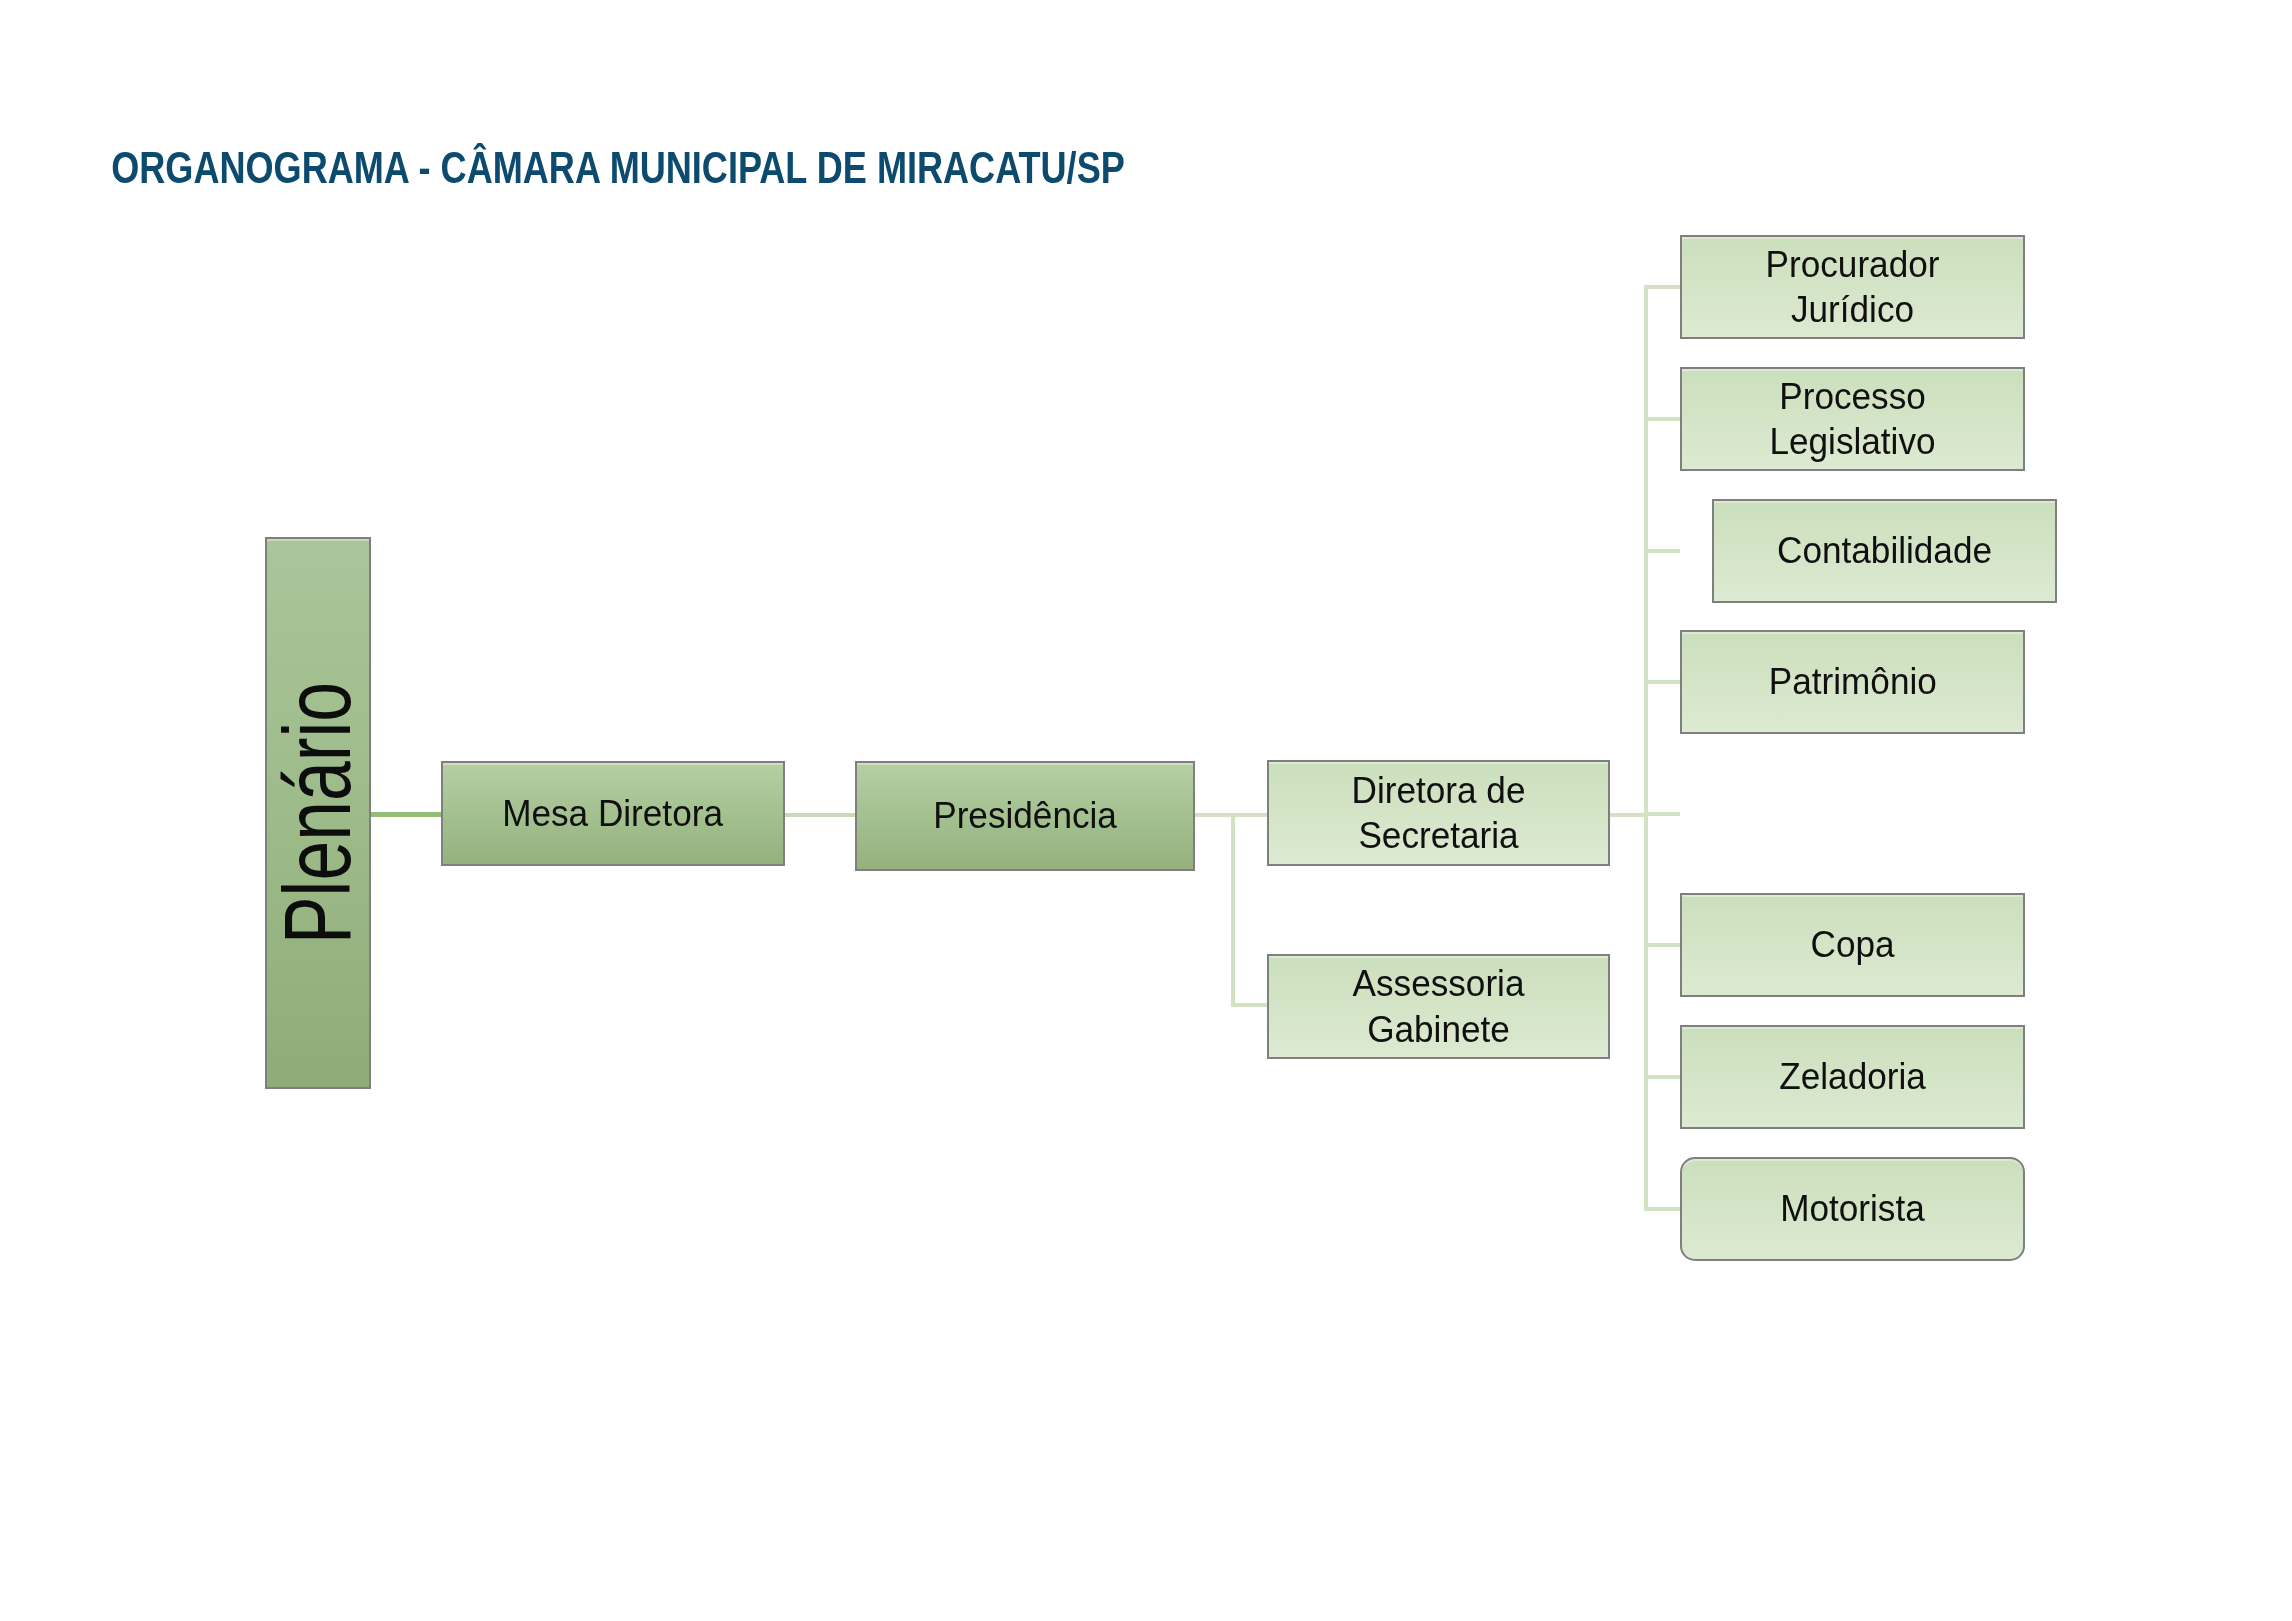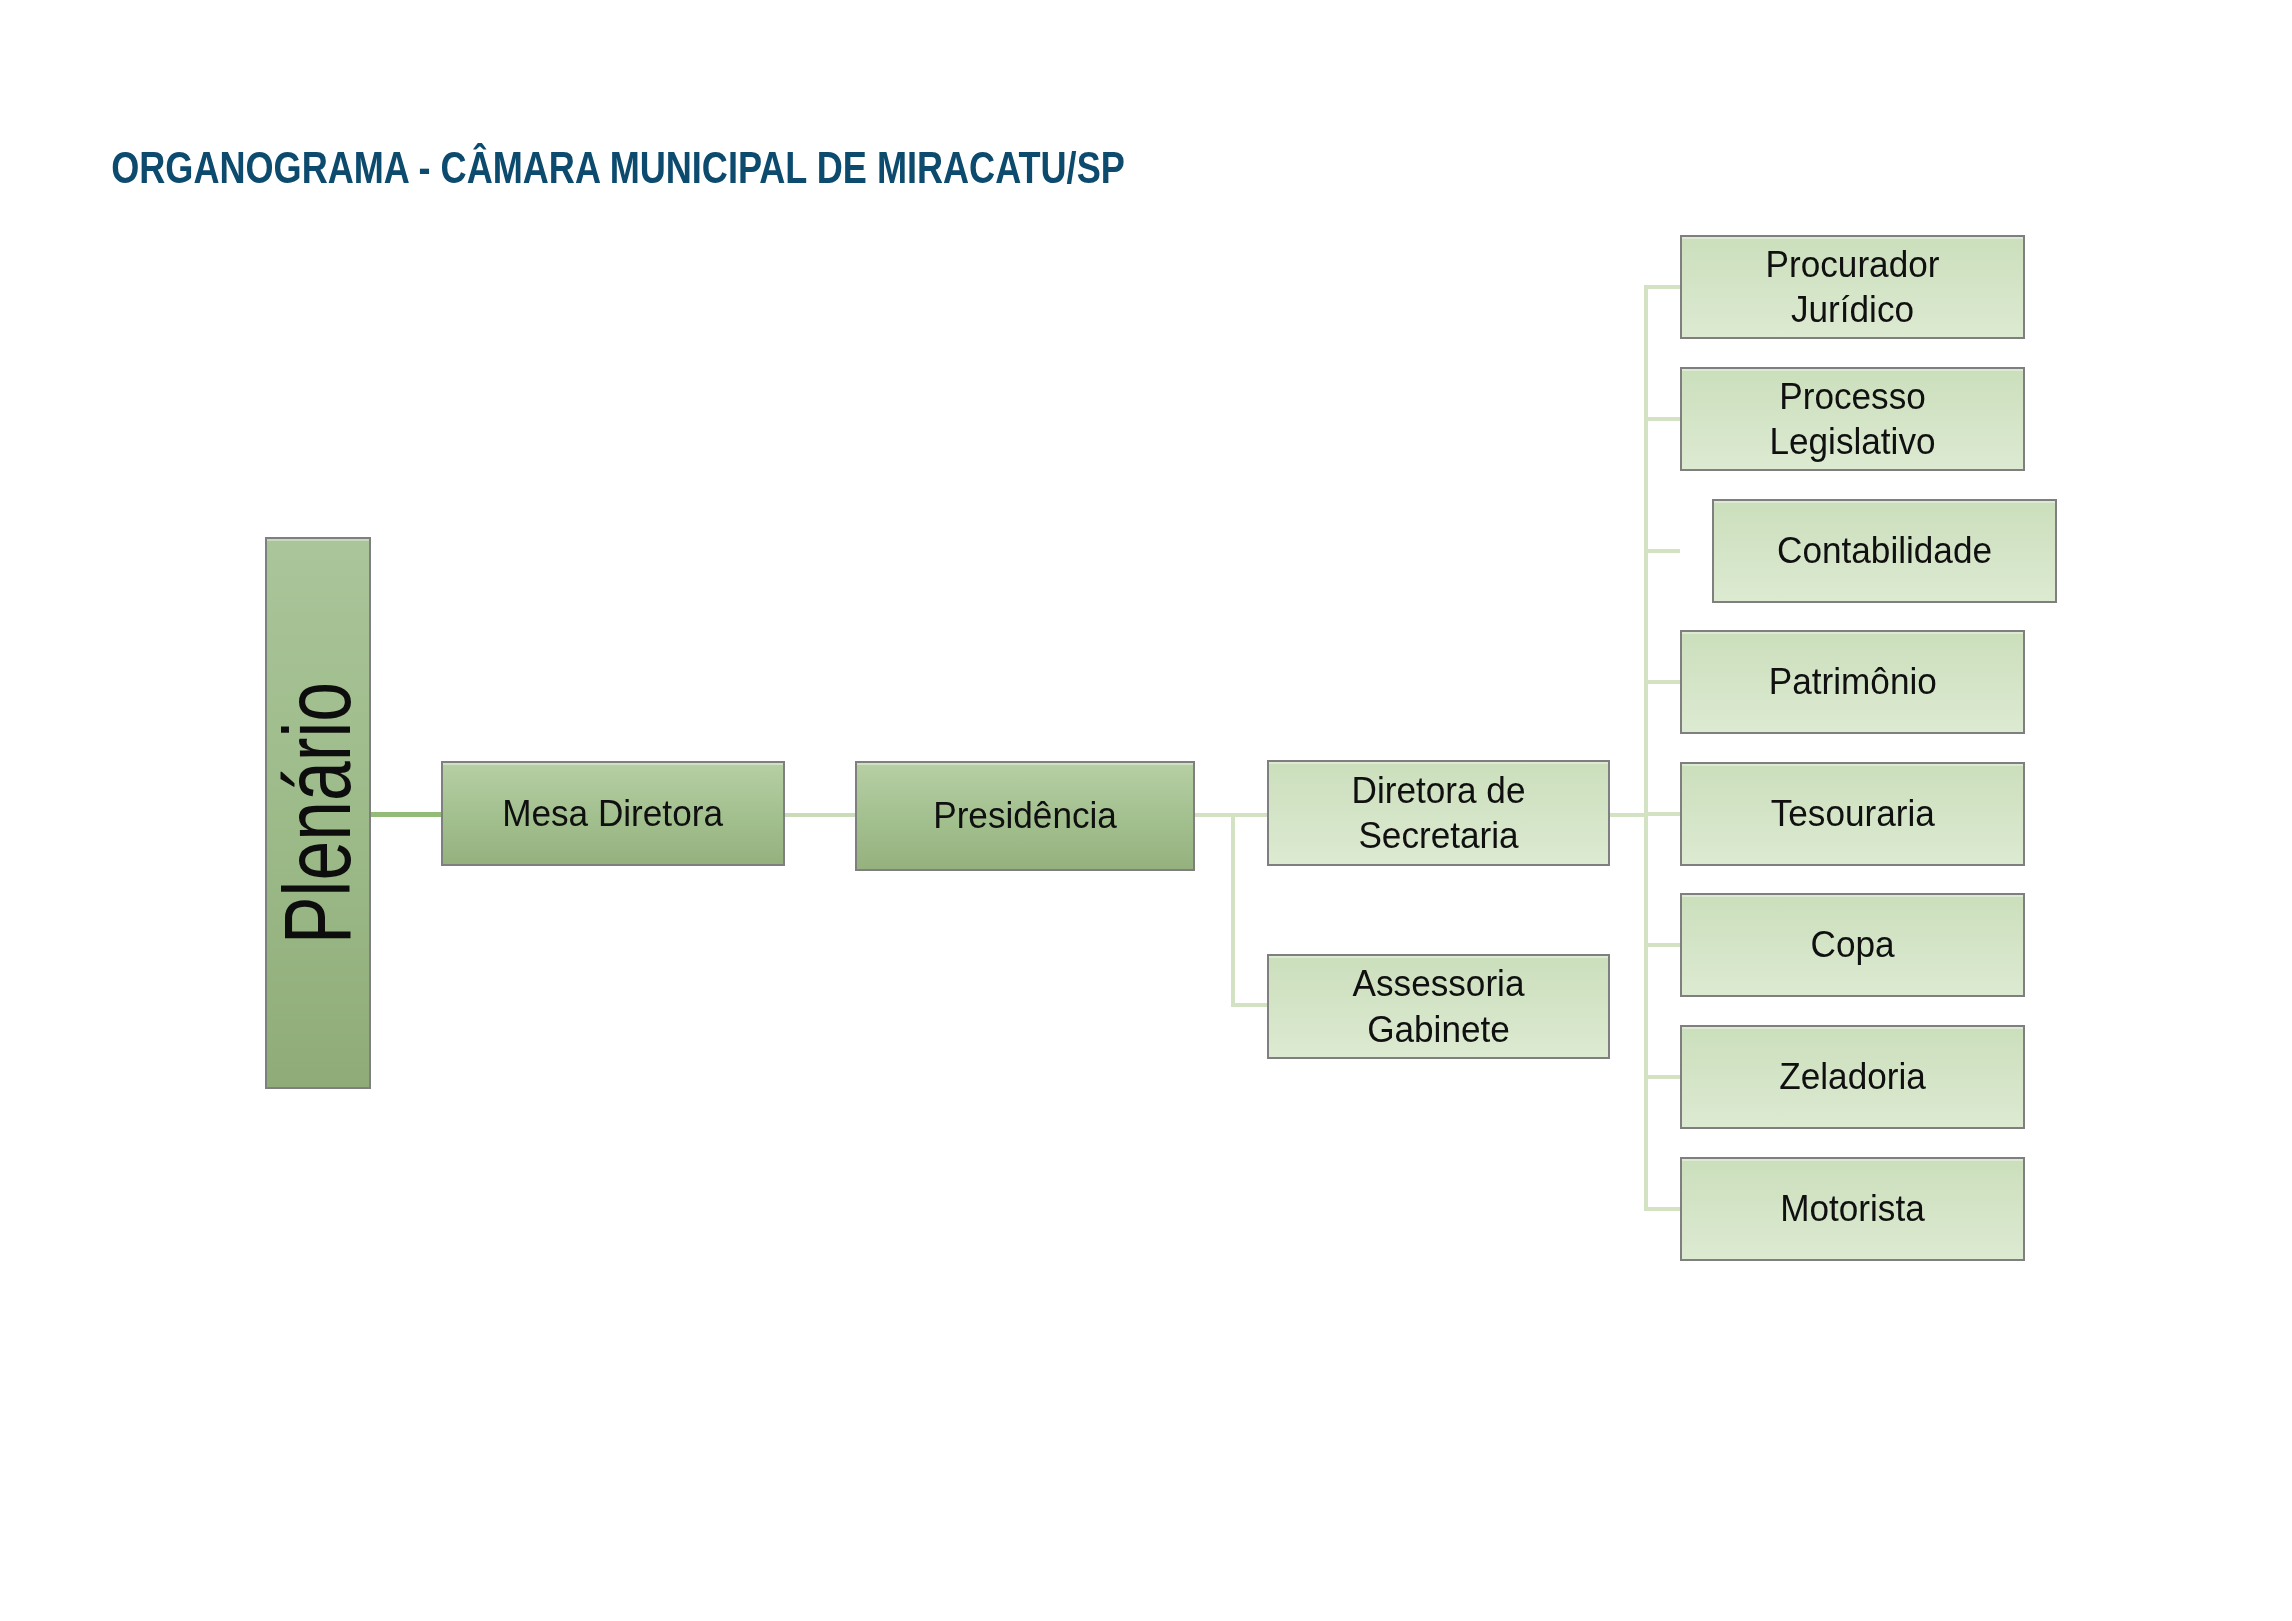--- a/index.html
+++ b/index.html
@@ -44,21 +44,21 @@
     font-size:94px;color:#0d0d0d;white-space:nowrap;
     transform:rotate(-90deg) scaleX(0.76);transform-origin:center;
   }
   .mesa{left:441px;top:761px;width:344px;height:105px;}
   .presidencia{left:855px;top:761px;width:340px;height:110px;}
   .diretora{left:1267px;top:760px;width:343px;height:106px;}
   .assessoria{left:1267px;top:954px;width:343px;height:105px;}
 
   .dept{left:1680px;width:345px;height:104px;}
   .d0{top:235px;} .d1{top:367px;} .d2{top:499px;margin-left:32px;} .d3{top:630px;}
-  .d4{top:762px;} .d5{top:893px;} .d6{top:1025px;} .d7{top:1157px;}
+  .d4{top:762px;} .d5{top:893px;} .d6{top:1025px;} .d7{top:1157px;border-radius:15px;}
 
   .conn{position:absolute;z-index:1;}
   .ln-dark{background:#94bc79;}
   .ln-mid{background:#c9dcb7;}
   .ln-light{background:#d2e2c3;}
 
   .c-plen-mesa{left:370px;top:812px;width:71px;height:4.9px;}
   .c-mesa-pres{left:781px;top:813px;width:74px;height:3.9px;}
   .c-pres-dir{left:1195px;top:813px;width:73px;height:3.9px;}
   .c-pres-drop{left:1231px;top:813px;width:3.9px;height:192px;}
@@ -119,23 +119,20 @@
   </div>
   <div class="box fill-light dept d1">
     <span class="lbl">Processo Legislativo</span>
   </div>
   <div class="box fill-light dept d2">
     <span class="lbl">Contabilidade</span>
   </div>
   <div class="box fill-light dept d3">
     <span class="lbl">Patrimônio</span>
   </div>
-  <div class="box fill-light dept d4">
-    <span class="lbl">Tesouraria</span>
-  </div>
   <div class="box fill-light dept d5">
     <span class="lbl">Copa</span>
   </div>
   <div class="box fill-light dept d6">
     <span class="lbl">Zeladoria</span>
   </div>
   <div class="box fill-light dept d7">
     <span class="lbl">Motorista</span>
   </div>
 

